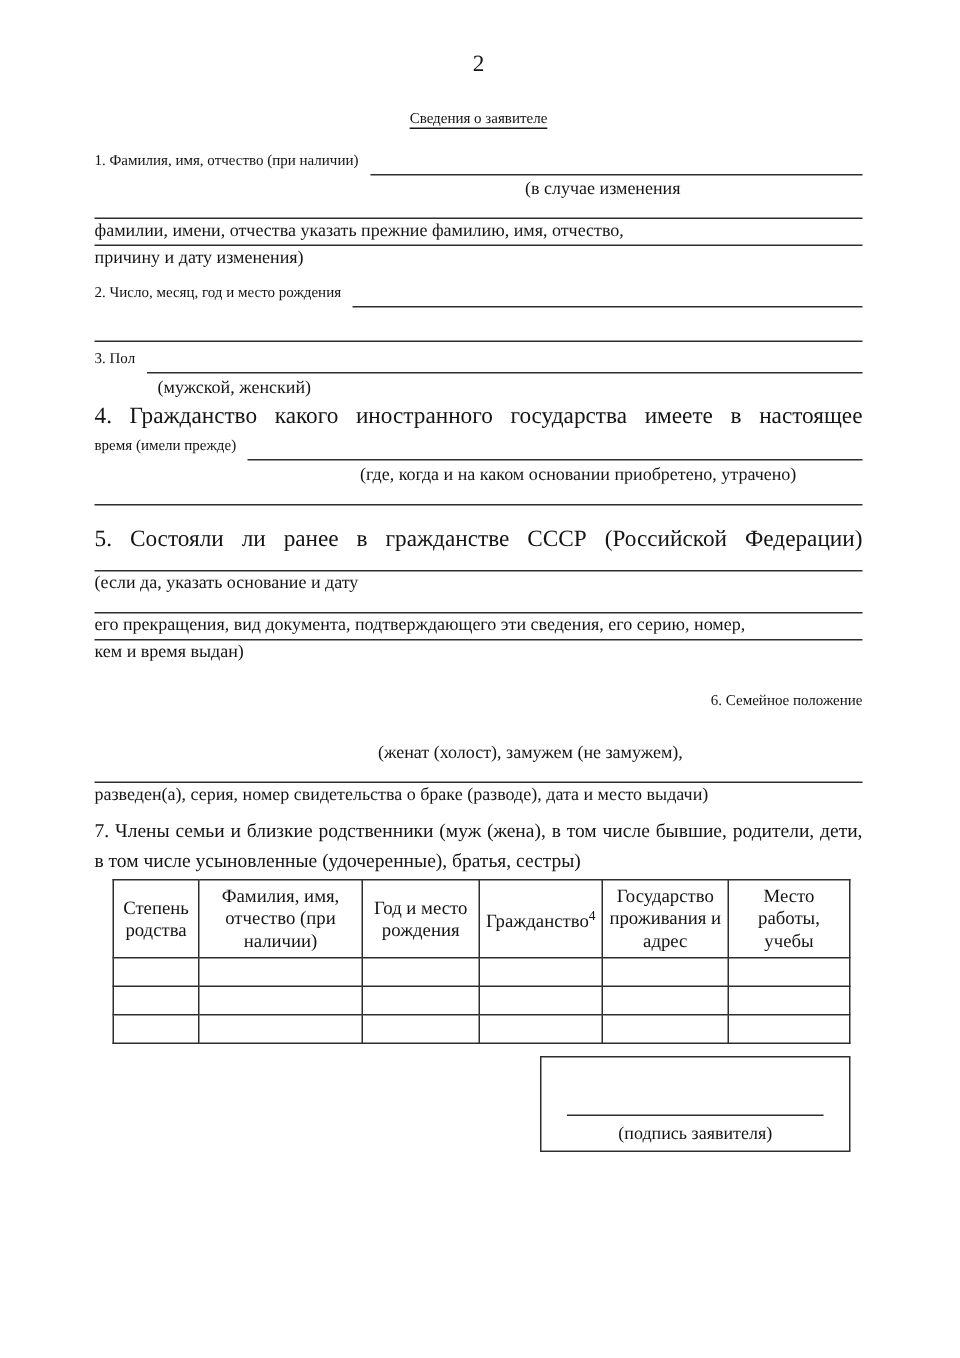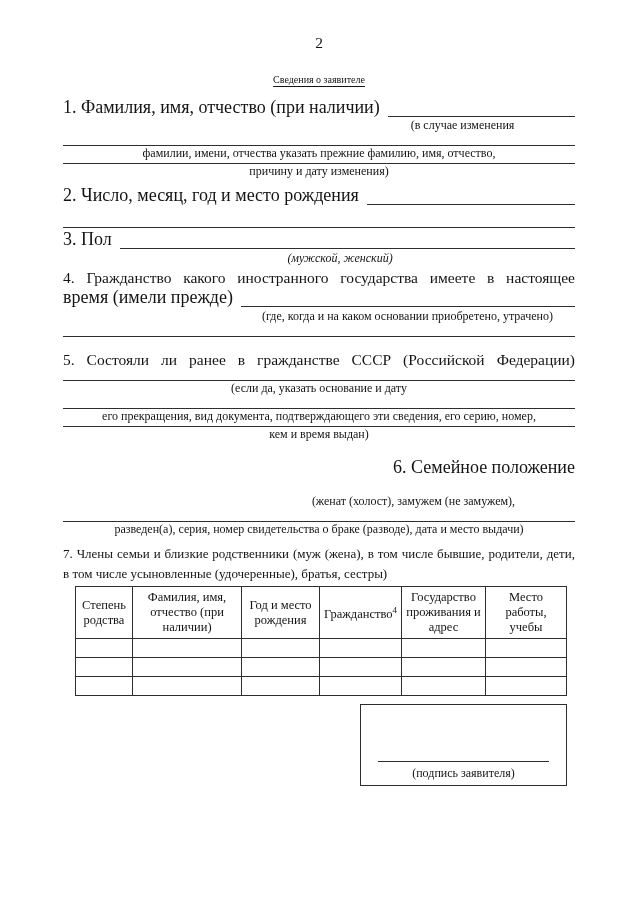--- a/index.html
+++ b/index.html
@@ -12,30 +12,30 @@
     overflow: hidden;
   }
   .page { width: 640px; height: 905px; padding: 34px 65px 0 63px; }
 
   .pagenum { text-align: center; font-size: 15.5px; line-height: 18px; }
   .title {
     text-align: center; font-size: 10px; margin-top: 22px;
     text-decoration: underline; text-underline-offset: 3px;
   }
 
-  .row { display: flex; align-items: flex-end; font-size: 18px; line-height: 19px; font-family: Liberation Serif, serif; }
+  .row { display: flex; align-items: flex-end; font-size: 10px; line-height: 19px; font-family: Liberation Serif, serif; }
   .lbl { white-space: nowrap; }
   .fill { flex: 1 1 auto; border-bottom: 1px solid #2e2e2e; margin-left: 8px; height: 16px; }
 
   .hr { height: 0; border-bottom: 1px solid #2e2e2e; }
 
-  .cap { font-size: 12px; line-height: 15px; text-align: center; }
+  .cap { font-size: 12px; line-height: 15px; text-align: left; }
   .cap.full { width: 100%; }
   .cap.c1 { margin-left: 287px; width: 225px; margin-top: 1px; }
-  .cap.c3 { margin-left: 42px;  width: 470px; margin-top: 2px; font-style: italic; }
+  .cap.c3 { margin-left: 42px;  width: 470px; margin-top: 2px; }
   .cap.c4 { margin-left: 177px; width: 335px; margin-top: 2px; }
   .cap.c6 { margin-left: 189px; width: 323px; margin-top: 1px; }
 
   .just  { font-size: 13px; line-height: 20px; text-align: justify; }
   .stretch { text-align: justify; text-align-last: justify; font-size: 15.5px; line-height: 20px; }
 
   .mt6  { margin-top: 2px; }  .mt7  { margin-top: 7px; }  .mt10 { margin-top: 10px; }
   .mt12 { margin-top: 12px; } .mt13 { margin-top: 13px; }
   .mt14 { margin-top: 2px; } .mt16 { margin-top: 16px; flex-direction: column; }
   .mt22 { margin-top: 22px; }
@@ -47,21 +47,21 @@
   }
   .family th {
     border: 1px solid #2e2e2e; font-weight: normal;
     text-align: center; vertical-align: middle;
     padding: 3px 2px; line-height: 15px;
   }
   .family td { border: 1px solid #2e2e2e; height: 19px; }
   .family sup { font-size: 9px; }
 
   .sigbox {
-    width: 207px; height: 82px; border: 1px solid #2e2e2e;
+    width: 207px; height: 64px; border: 1px solid #2e2e2e;
     margin-left: 297px; margin-top: 8px; position: relative;
   }
   .sigline {
     position: absolute; left: 17px; right: 17px; bottom: 23px;
     border-bottom: 1px solid #2e2e2e;
   }
   .sigcap {
     position: absolute; bottom: 4px; left: 0; width: 100%;
     text-align: center; font-size: 12px;
   }

